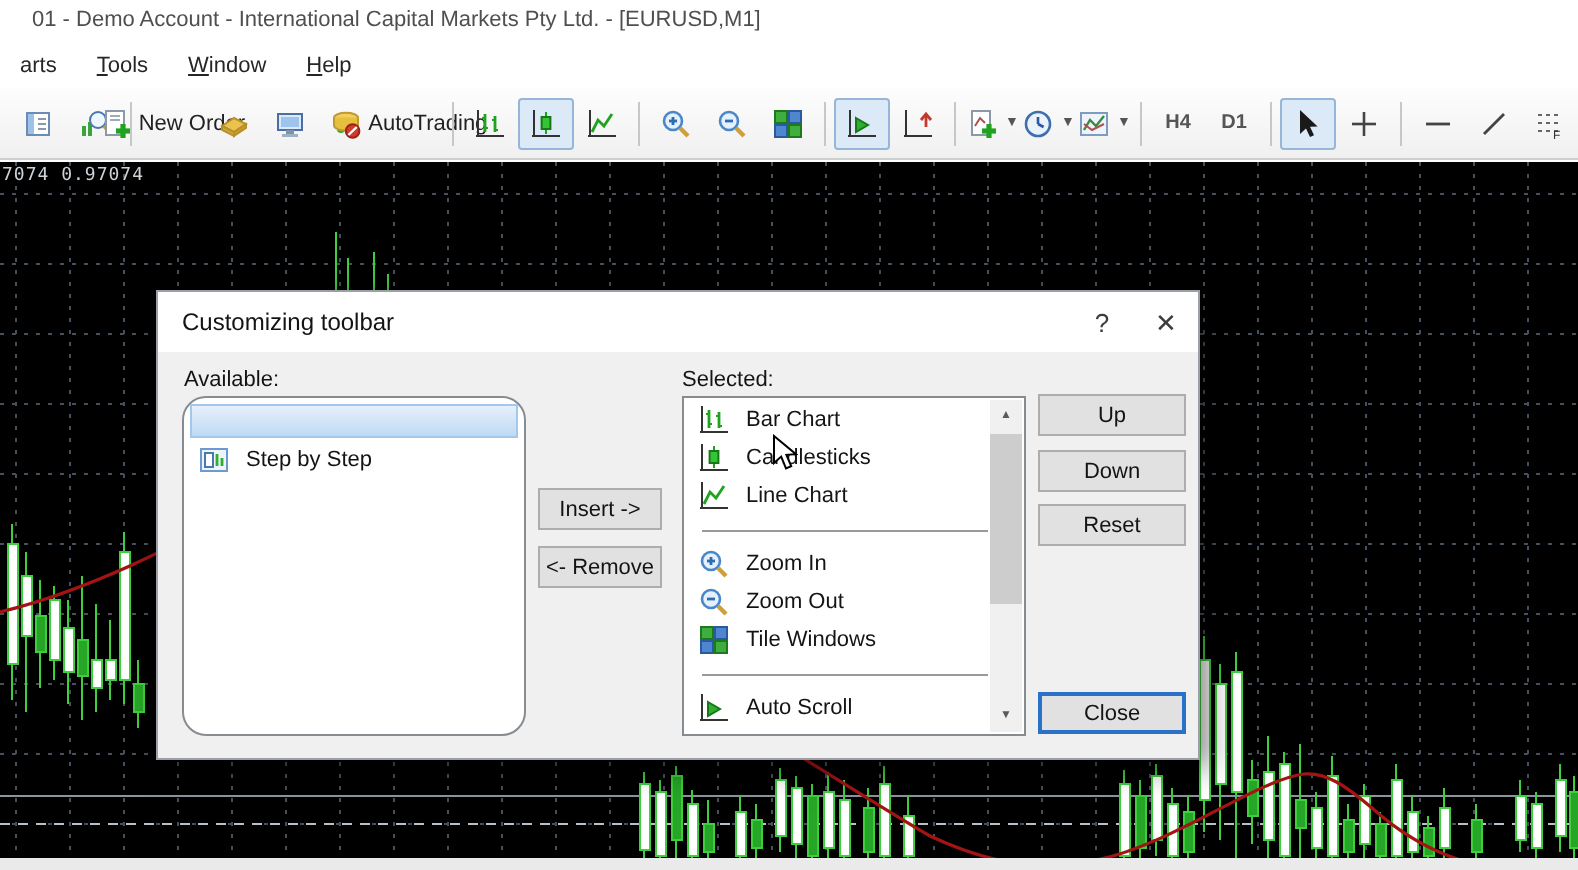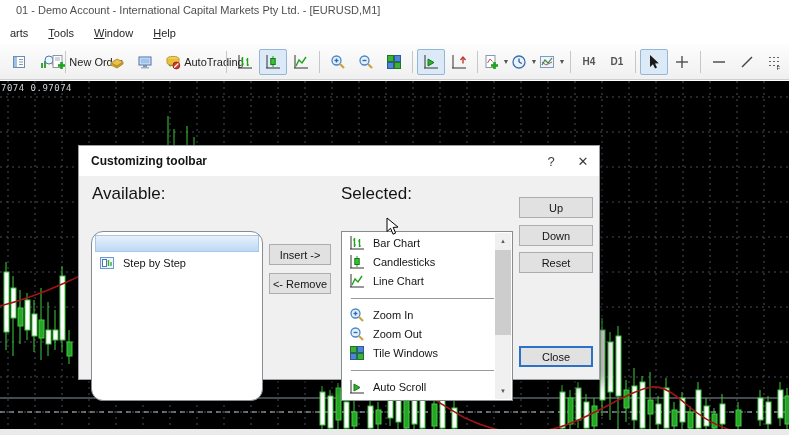--- a/index.html
+++ b/index.html
@@ -27,25 +27,25 @@
   
   .chart{position:absolute;top:81px;left:0;width:789px;height:348px;background:#000;}
   .chart svg{position:absolute;top:0;left:0;}
   .chart-info{position:absolute;top:2px;left:1px;color:#cdd3d9;
               font:9px "DejaVu Sans Mono",monospace;letter-spacing:.5px;}
   .bottom-strip{position:absolute;left:0;top:429px;width:789px;height:6px;background:#eaeaea;}
   
   .dialog{position:absolute;left:78px;top:145px;width:522px;height:235px;background:#f0f0f0;
           border:1px solid #9aa0a6;box-shadow:4px 4px 14px rgba(0,0,0,.5);box-sizing:border-box;z-index:10;}
   .dlg-title{height:30px;background:#fff;display:flex;align-items:center;}
-  .dlg-title-text{flex:1;padding-left:12px;font-size:12px;color:#141414;font-weight:bold;}
+  .dlg-title-text{flex:1;padding-left:12px;font-size:12px;color:#141414;}
   .dlg-btn{width:32px;height:30px;display:flex;align-items:center;justify-content:center;
            font-size:13px;color:#3c3c3c;}
-  .dlg-label{position:absolute;font-size:17px;color:#141414;}
-  .listbox{position:absolute;background:#fff;border:1px solid #878c91;box-sizing:border-box;margin-top:33px;}
+  .dlg-label{position:absolute;font-size:11px;color:#141414;}
+  .listbox{position:absolute;background:#fff;border:1px solid #878c91;box-sizing:border-box;}
   .rows{position:absolute;top:1px;left:1px;bottom:1px;overflow:hidden;}
   .row{height:19px;display:flex;align-items:center;gap:8px;padding-left:6px;font-size:11px;color:#141414;}
   .sep-row{height:15px;position:relative;}
   .sep-row::after{content:"";position:absolute;left:8px;right:2px;top:8px;border-top:1px solid #9a9a9a;}
   .sel-bar{height:15px;margin:2px 2px 1px 2px;background:linear-gradient(#e6f0fb,#bedaf4);
            border:1px solid #a3c8ec;}
   .vscroll{position:absolute;top:1px;right:1px;bottom:1px;width:16px;background:#f0f0f0;}
   .varrow{position:absolute;left:0;width:16px;height:16px;display:flex;align-items:center;
           justify-content:center;font-size:6px;color:#5a5a5a;}
   .varrow.up{top:0;} .varrow.down{bottom:0;}

